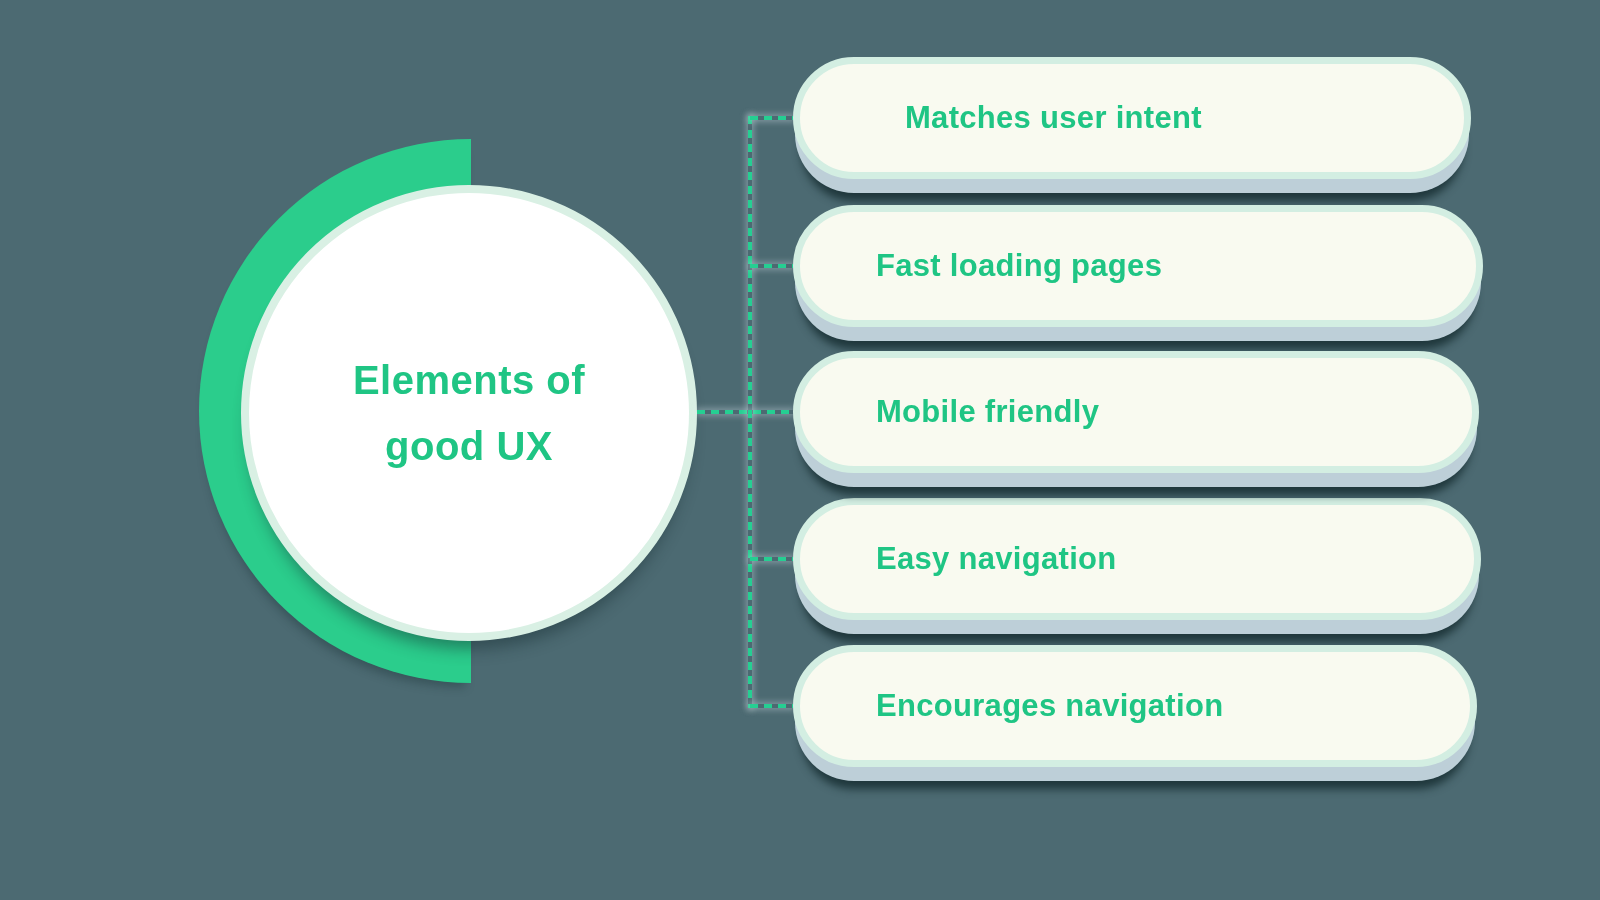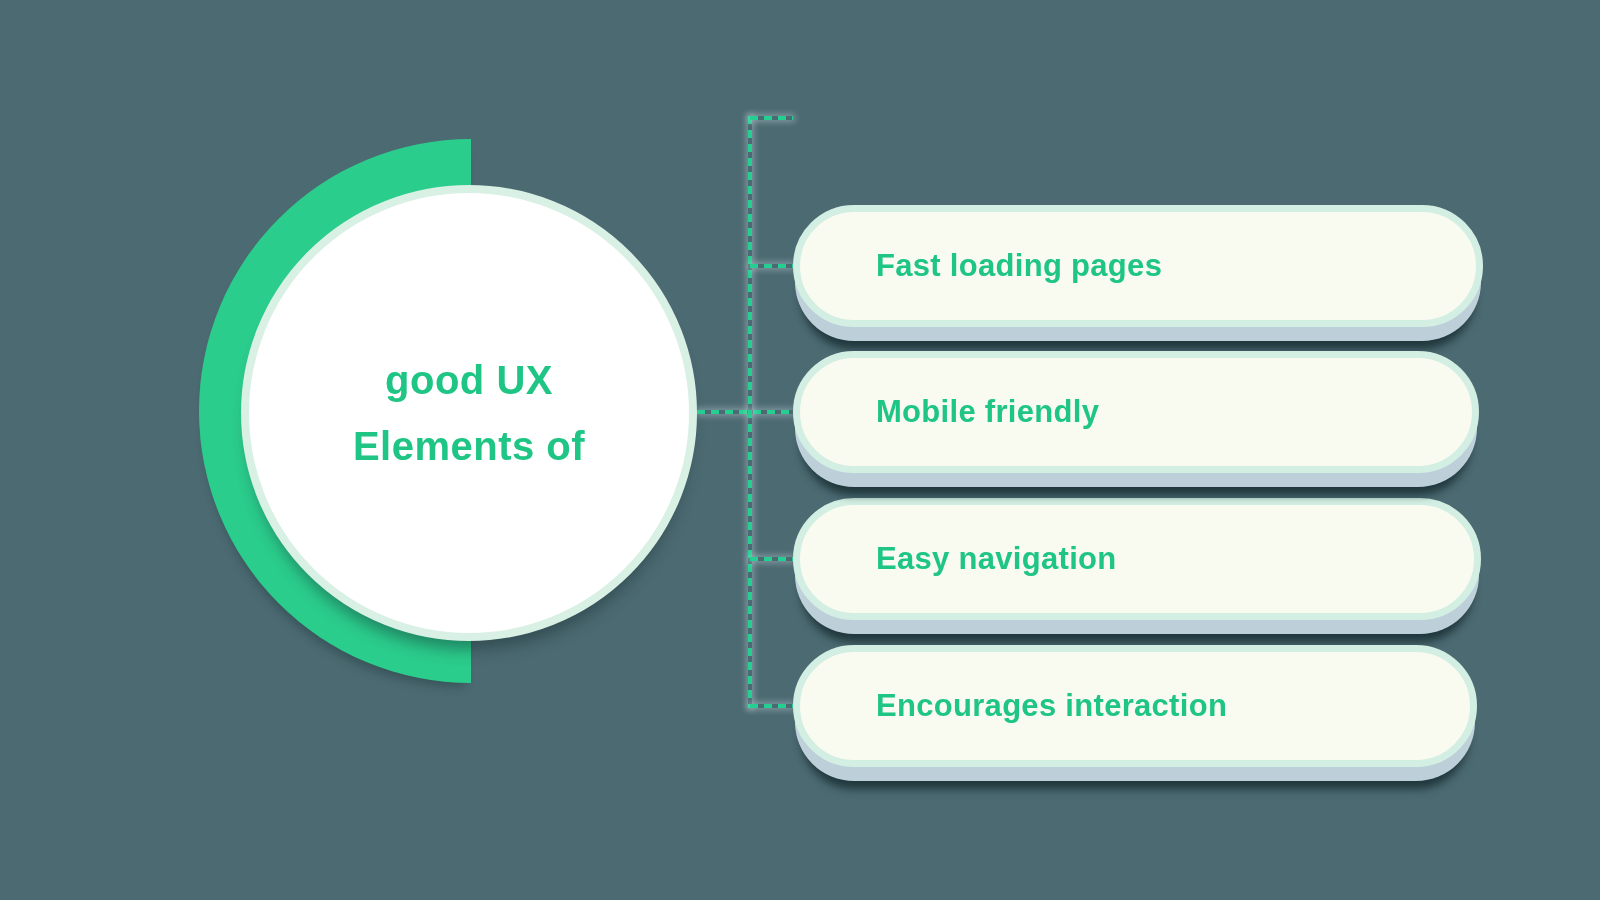--- a/index.html
+++ b/index.html
@@ -107,38 +107,41 @@
   .p5 { top: 645px; width: 684px; }
 </style>
 </head>
 <body>
 
 <div class="canvas">
 
   <div class="crescent"></div>
   <div class="center-circle">
     <div class="circle-title">
+      <span>Elements of</span>
       <span>good UX</span>
-      <span>Elements of</span>
     </div>
   </div>
 
   <div class="dash-h stem"></div>
   <div class="dash-v trunk"></div>
   <div class="dash-h b1"></div>
   <div class="dash-h b2"></div>
   <div class="dash-h b4"></div>
   <div class="dash-h b5"></div>
 
+  <div class="pill p1">
+    <span class="pill-label">Matches user intent</span>
+  </div>
   <div class="pill p2">
     <span class="pill-label">Fast loading pages</span>
   </div>
   <div class="pill p4">
     <span class="pill-label">Easy navigation</span>
   </div>
   <div class="pill p3">
     <span class="pill-label">Mobile friendly</span>
   </div>
   <div class="pill p5">
-    <span class="pill-label">Encourages interaction</span>
+    <span class="pill-label">Encourages navigation</span>
   </div>
 
 </div>
 
 </body></html>

